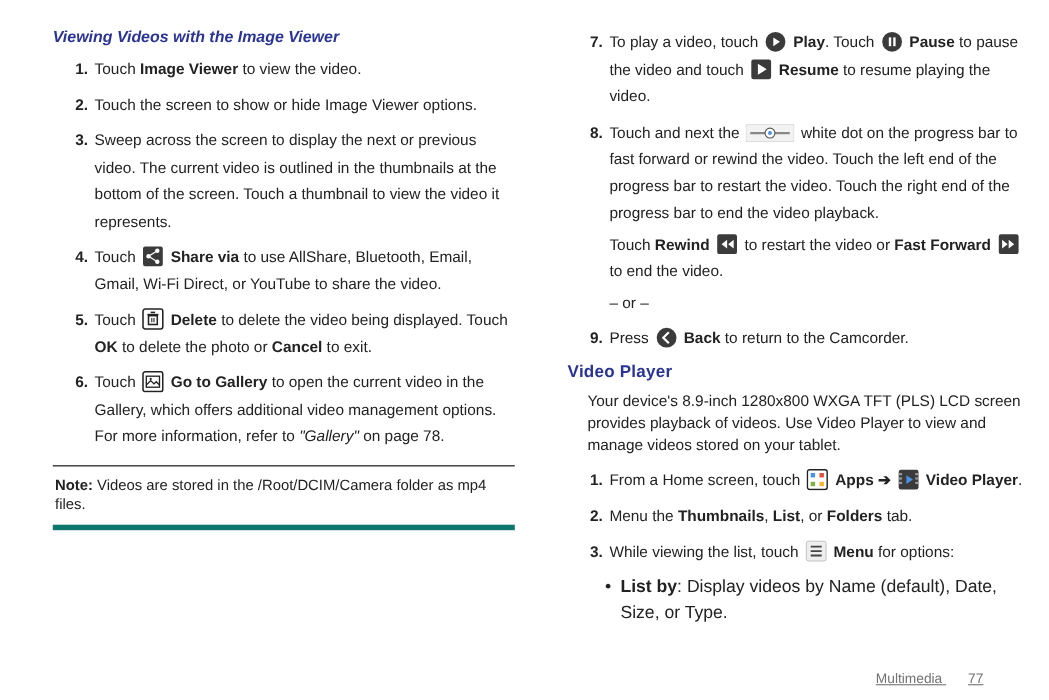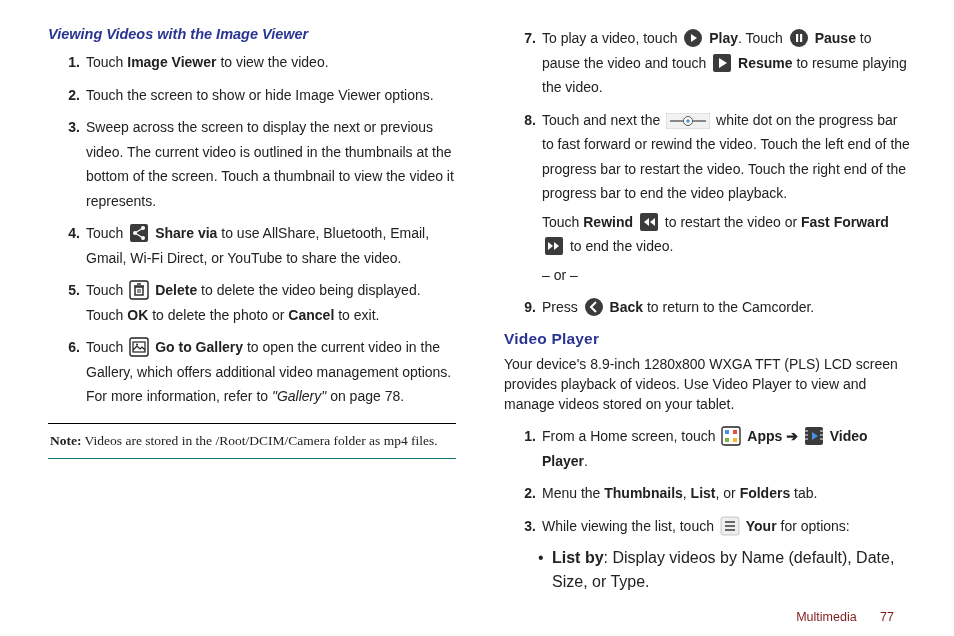--- a/index.html
+++ b/index.html
@@ -1,32 +1,32 @@
 <!DOCTYPE html>
 <html><head>
 <meta charset="utf-8">
 <style>
   * { box-sizing: border-box; margin: 0; padding: 0; }
   html, body { width: 954px; height: 636px; background: #fff; font-family: Arial, Helvetica, sans-serif; color: #222; }
-  .page { display: flex; padding: 26px 42px 10px 48px; gap: 48px; }
+  .page { display: flex; padding: 26px 18px 10px 48px; gap: 48px; }
   .col { flex: 1; min-width: 0; }
   .heading-blue { color: #2a3593; font-weight: 700; font-style: italic; font-size: 14.5px; margin-bottom: 8px; }
   .section-blue { color: #2a3593; font-weight: 800; font-size: 15.5px; margin: 10px 0 6px 0; letter-spacing: 0.2px; }
   .intro { font-size: 14px; line-height: 1.45; margin: 0 0 10px 4px; }
   ol.steps { list-style: none; counter-reset: step; padding-left: 24px; }
   ol.steps > li { counter-increment: step; position: relative; font-size: 14px; line-height: 1.75; margin-bottom: 8px; padding-left: 14px; }
   ol.steps > li::before { content: counter(step) "."; position: absolute; left: -18px; font-weight: 700; width: 26px; text-align: right; font-size: 14px; }
   .b { font-weight: 700; }
   .ital { font-style: italic; }
-  .note-box { border-top: 1px solid #000; border-bottom: 1px solid #0f766e; padding: 8px 2px; margin-top: 14px; font-size: 13.5px; line-height: 1.4; font-family: Liberation Serif, serif; }
+  .note-box { border-top: 1px solid #000; border-bottom: 5px solid #0f766e; padding: 8px 2px; margin-top: 14px; font-size: 13.5px; line-height: 1.4; }
   .icon { display: inline-flex; vertical-align: -5px; width: 20px; height: 20px; align-items: center; justify-content: center; margin: 0 2px; }
   .icon svg { display: block; }
   .icon.slider { width: 44px; vertical-align: -4px; }
   .icon.slider svg { width: 44px; height: 16px; }
-  .footer { position: absolute; bottom: 12px; right: 60px; font-size: 12.5px; color: #7f1d1d; }
+  .footer { position: absolute; bottom: 12px; right: 60px; font-size: 12.5px; color: #737373; text-decoration: underline; }
   .footer .pn { margin-left: 20px; }
   .bullet { margin-left: 38px; font-size: 16px; line-height: 1.5; position: relative; padding-left: 10px; }
   .bullet::before { content: "•"; position: absolute; left: -4px; }
   ol.steps.cont { counter-reset: step 6; }
   .arrow { font-weight: 700; }
 </style>
 </head>
 <body>
 
 <div class="page">
@@ -141,21 +141,21 @@
             <svg width="20" height="20">
               <circle cx="10" cy="10" r="9" fill="#3b3b3b"></circle>
               <polyline points="12,5 7,10 12,15" fill="none" stroke="#fff" stroke-width="2"></polyline>
             </svg>
           </span>
         <span class="b">Back</span><span> to return to the Camcorder.</span>
       </li>
     </ol>
 
     <div class="section-blue">Video Player</div>
-    <div class="intro" style="margin-left:0">Your device's 8.9-inch 1280x800 WXGA TFT (PLS) LCD screen provides playback of videos. Use Video Player to view and manage videos stored on your tablet.</div>
+    <div class="intro" style="margin-left:18px">Your device's 8.9-inch 1280x800 WXGA TFT (PLS) LCD screen provides playback of videos. Use Video Player to view and manage videos stored on your tablet.</div>
 
     <ol class="steps">
       <li>
         <span>From a Home screen, touch </span><span class="icon">
             <svg width="20" height="20">
               <rect x="1" y="1" width="18" height="18" rx="2" fill="none" stroke="#222" stroke-width="1.3"></rect>
               <rect x="4" y="4" width="4" height="4" fill="#4a90e2"></rect>
               <rect x="12" y="4" width="4" height="4" fill="#e94e3a"></rect>
               <rect x="4" y="12" width="4" height="4" fill="#7cb342"></rect>
               <rect x="12" y="12" width="4" height="4" fill="#f6b62e"></rect>
@@ -180,21 +180,21 @@
       </li>
       <li>
         <span>While viewing the list, touch </span><span class="icon">
             <svg width="20" height="20">
               <rect x="1" y="1" width="18" height="18" rx="2" fill="#eee" stroke="#bbb" stroke-width="0.8"></rect>
               <line x1="5" y1="6" x2="15" y2="6" stroke="#444" stroke-width="1.6"></line>
               <line x1="5" y1="10" x2="15" y2="10" stroke="#444" stroke-width="1.6"></line>
               <line x1="5" y1="14" x2="15" y2="14" stroke="#444" stroke-width="1.6"></line>
             </svg>
           </span>
-        <span class="b">Your</span><span> for options:</span>
+        <span class="b">Menu</span><span> for options:</span>
       </li>
     </ol>
     <div class="bullet">
       <span class="b">List by</span><span>: Display videos by Name (default), Date, Size, or Type.</span>
     </div>
   </div>
 </div>
 
 <div class="footer">
   <span>Multimedia</span>

